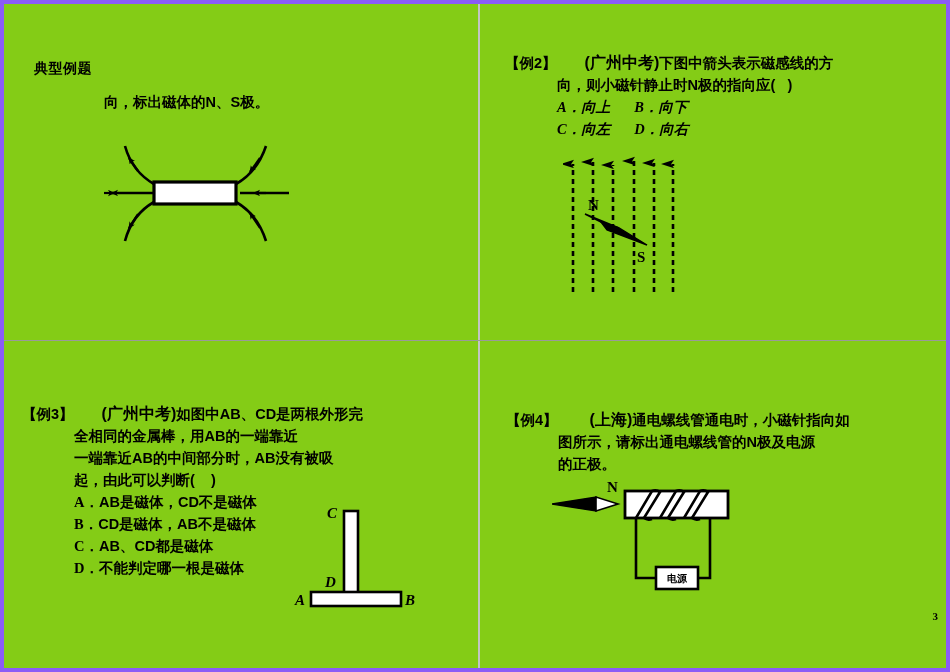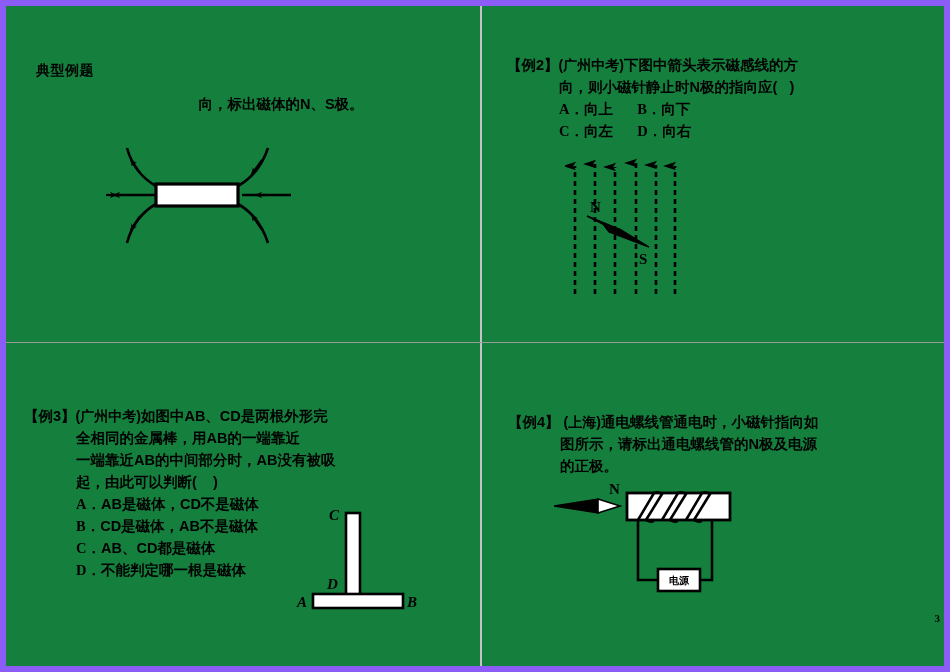--- a/index.html
+++ b/index.html
@@ -7,23 +7,23 @@
     padding: 0;
     background: #ffffff;
   }
   body {
     font-family: "Liberation Sans", "DejaVu Sans", sans-serif;
   }
   #slide {
     position: relative;
     width: 950px;
     height: 672px;
-    background: #15803d;
+    background: #84cc16;
     box-sizing: border-box;
-    border: 6px solid #8b5cf6;
+    border: 4px solid #8b5cf6;
     overflow: hidden;
   }
   
   .divider-v {
     position: absolute;
     left: 474px;
     top: 0;
     width: 2px;
     height: 672px;
     background: #c2c4c6;
@@ -61,22 +61,23 @@
     font-weight: bold;
     line-height: 22px;
     white-space: pre;
     font-family: "Liberation Sans", "DejaVu Sans", sans-serif;
   }
   .q-tag {
     font-size: 14.5px;
     font-weight: bold;
   }
   .src {
-    font-size: 14px;
-    font-weight: bold;
+    font-size: 16px;
+    font-weight: bold;
+    margin-left: 28px;
   }
   .serif-b {
     font-family: "Liberation Serif", "DejaVu Serif", serif;
     font-weight: bold;
   }
   .opt-row {
     font-size: 14.5px;
     font-weight: bold;
     line-height: 22px;
     white-space: pre;
@@ -101,21 +102,21 @@
 <div id="slide">
 
   <div class="divider-v"></div>
   <div class="divider-h"></div>
 
   <div class="quad" id="q1">
 
     <div class="section-title" style="left:30px; top:56px;">典型例题</div>
 
     <div class="q-block" style="left:50px; top:87px; width:400px;">
-      <div class="q-line" style="padding-left:50px;text-align:center;">向，标出磁体的N、S极。</div>
+      <div class="q-line" style="padding-left:50px;">向，标出磁体的N、S极。</div>
     </div>
 
     <div class="fig" style="left:96px; top:136px;">
       <svg width="195" height="110" viewBox="0 0 195 110">
         <defs>
           <marker id="ah" markerWidth="9" markerHeight="9" refX="6" refY="3.2" orient="auto" markerUnits="userSpaceOnUse">
             <path d="M0,0 L7,3.2 L0,6.4 L1.8,3.2 Z" fill="#000"></path>
           </marker>
         </defs>
 
@@ -141,23 +142,23 @@
       </svg>
     </div>
   </div>
 
   <div class="quad" id="q2">
 
     <div class="q-block" style="left:25px; top:48px; width:430px;">
       <div class="q-line"><span class="q-tag">【例2】</span><span class="src">(广州中考)</span><span>下图中箭头表示磁感线的方</span></div>
       <div class="q-line" style="padding-left:52px;">向，则小磁针静止时N极的指向应(   )</div>
 
-      <div class="opt-row" style="padding-left:52px;"><span class="serif-b">A．</span><span>向上</span><span>      </span><span class="serif-b">B．</span><span>向下</span></div>
-
-      <div class="opt-row" style="padding-left:52px;"><span class="serif-b">C．</span><span>向左</span><span>      </span><span class="serif-b">D．</span><span>向右</span></div>
+      <div class="opt-row" style="padding-left:52px;font-style:italic;"><span class="serif-b">A．</span><span>向上</span><span>      </span><span class="serif-b">B．</span><span>向下</span></div>
+
+      <div class="opt-row" style="padding-left:52px;font-style:italic;"><span class="serif-b">C．</span><span>向左</span><span>      </span><span class="serif-b">D．</span><span>向右</span></div>
     </div>
 
     <div class="fig" style="left:83px; top:148px;">
       <svg width="140" height="145" viewBox="0 0 140 145">
         <defs>
           <marker id="ahup" markerWidth="12" markerHeight="13" refX="4.2" refY="12" orient="auto" markerUnits="userSpaceOnUse">
             <path d="M4.2,0 L8.4,13 L4.2,10.2 L0,13 Z" fill="#000"></path>
           </marker>
         </defs>
         <g>

